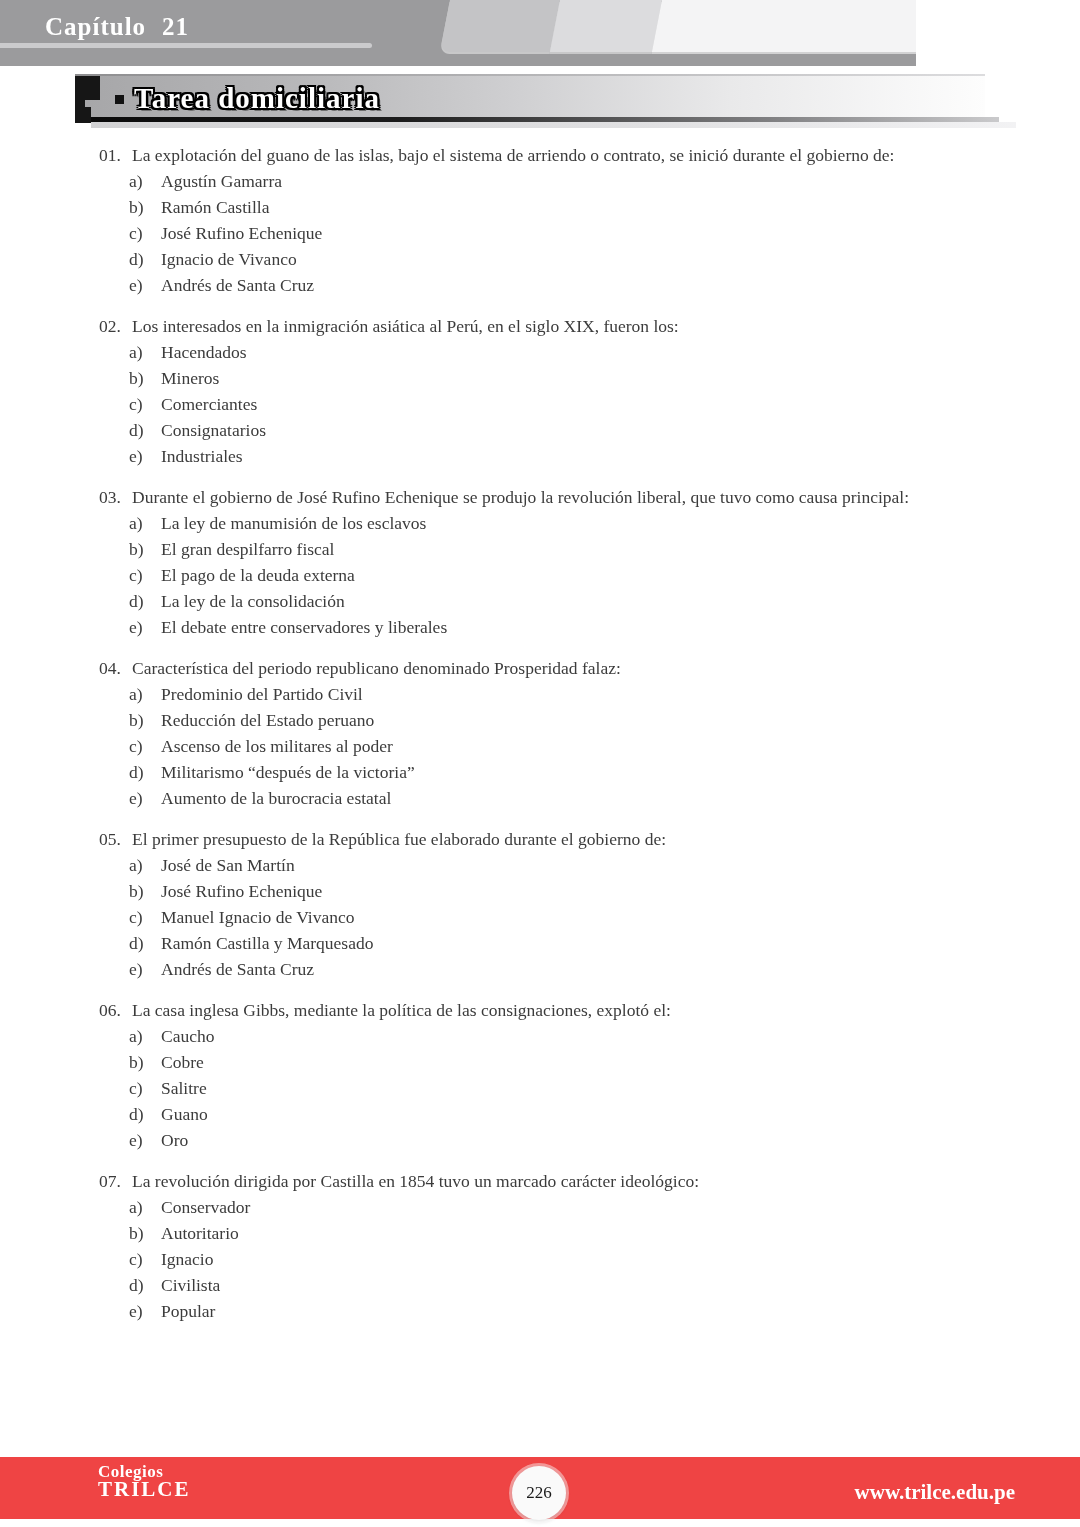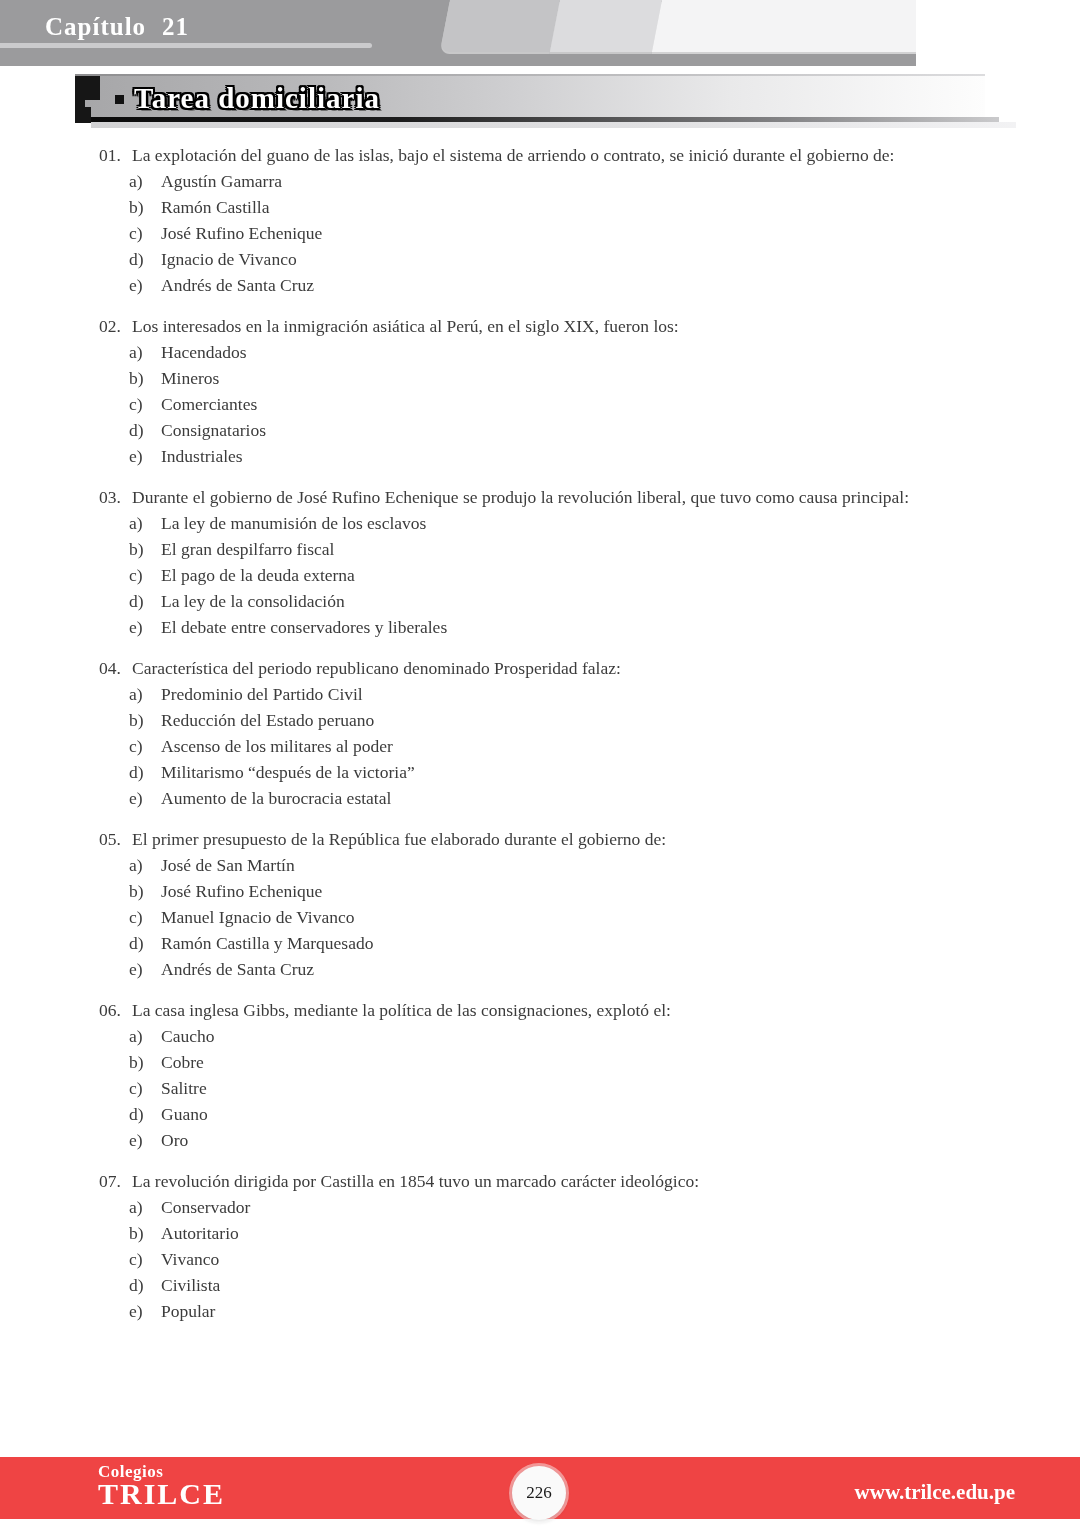--- a/index.html
+++ b/index.html
@@ -47,21 +47,21 @@
   .q-line { display: flex; }
   .q-num { width: 33px; flex: none; }
   .q-text { flex: 1; }
   .option { display: flex; margin-left: 30px; }
   .opt-letter { width: 32px; flex: none; }
 
   
   .page-footer { position: absolute; left: 0; top: 1457px; width: 1080px; height: 62px; background: #ef4444; }
   .brand { position: absolute; left: 98px; top: 5px; color: #ffffff; }
   .brand-top { font-size: 17px; font-weight: bold; letter-spacing: .5px; }
-  .brand-name { font-size: 30px; font-weight: bold; letter-spacing: 2px; margin-top: -5px; }
+  .brand-name { font-size: 21px; font-weight: bold; letter-spacing: 2px; margin-top: -5px; }
   .page-seal {
     position: absolute; left: 512px; top: 9px; width: 54px; height: 54px;
     background: #fafafa; border-radius: 50%; display: flex; align-items: center; justify-content: center;
     box-shadow: 0 0 0 3px rgba(255,255,255,.45), 0 1px 4px rgba(0,0,0,.25);
   }
   .seal-number { font-size: 17px; font-weight: normal; color: #1a1a1a; }
   .site-url { position: absolute; right: 65px; top: 23px; color: #ffffff; font-size: 21px; font-weight: bold; }
 </style>
 </head>
 <body>
@@ -276,21 +276,21 @@
     <div class="option">
         <span class="opt-letter">a)</span>
         <span class="opt-text">Conservador</span>
       </div>
           <div class="option">
         <span class="opt-letter">b)</span>
         <span class="opt-text">Autoritario</span>
       </div>
           <div class="option">
         <span class="opt-letter">c)</span>
-        <span class="opt-text">Vivanco</span>
+        <span class="opt-text">Ignacio</span>
       </div>
           <div class="option">
         <span class="opt-letter">d)</span>
         <span class="opt-text">Civilista</span>
       </div>
           <div class="option">
         <span class="opt-letter">e)</span>
         <span class="opt-text">Popular</span>
       </div>
         </div>

